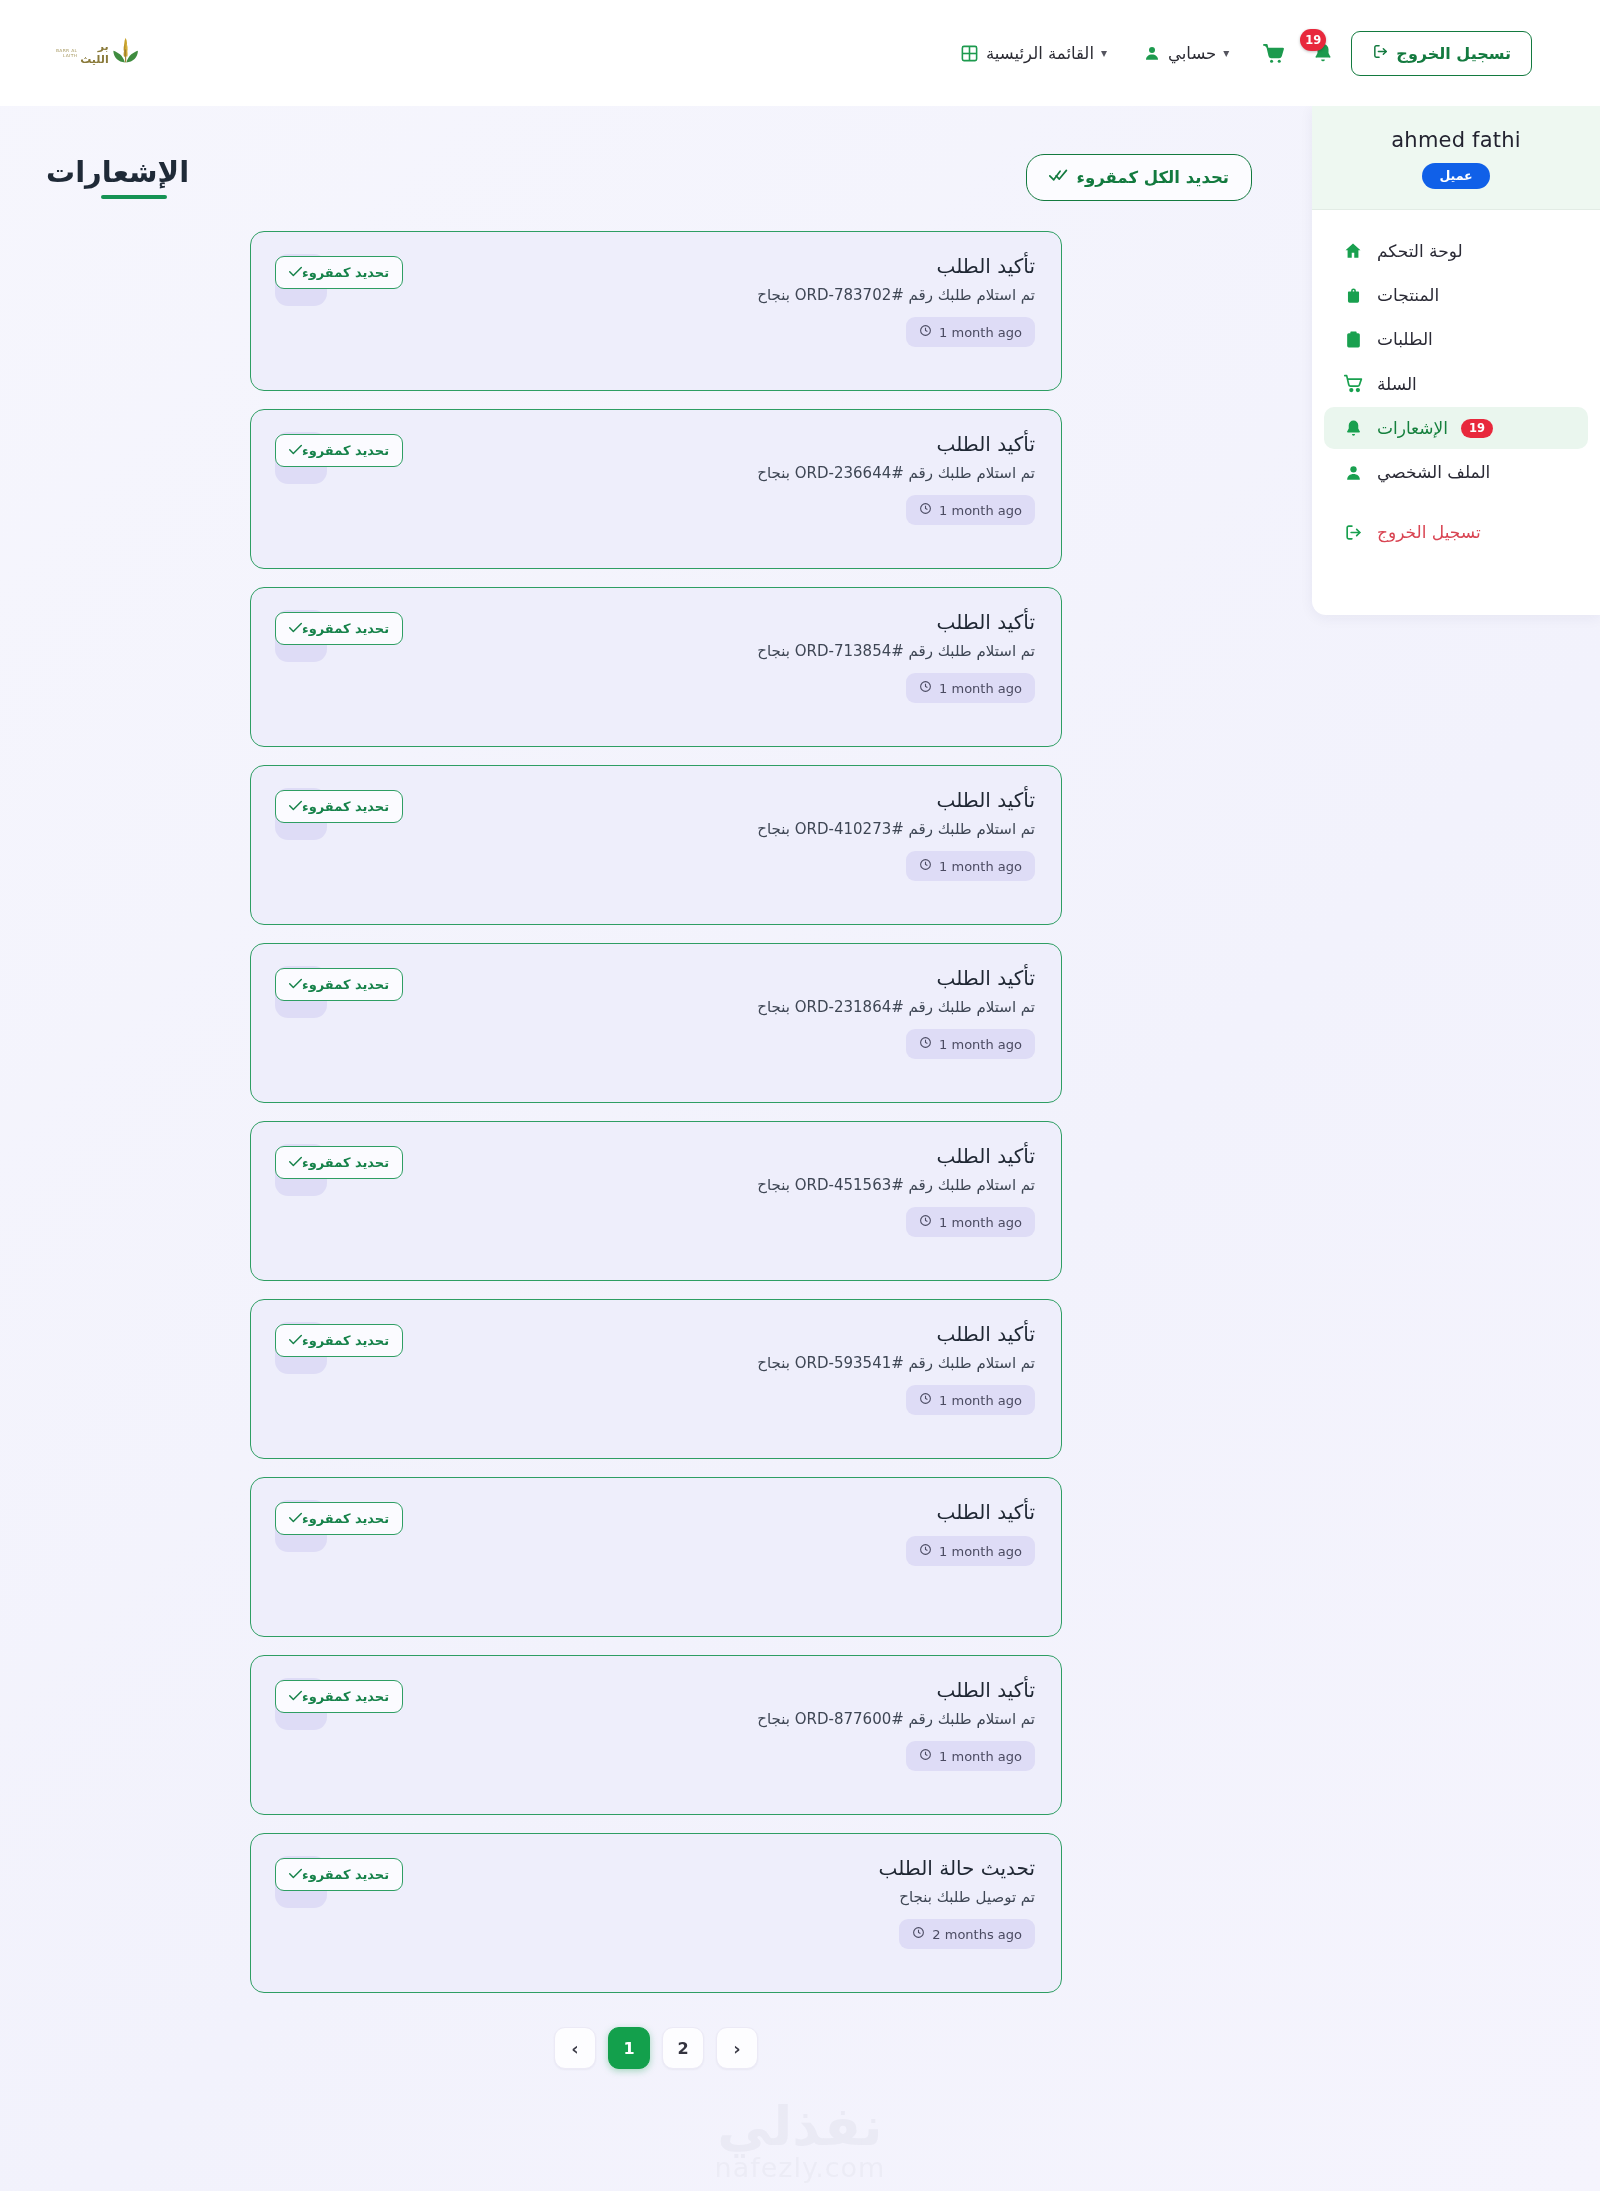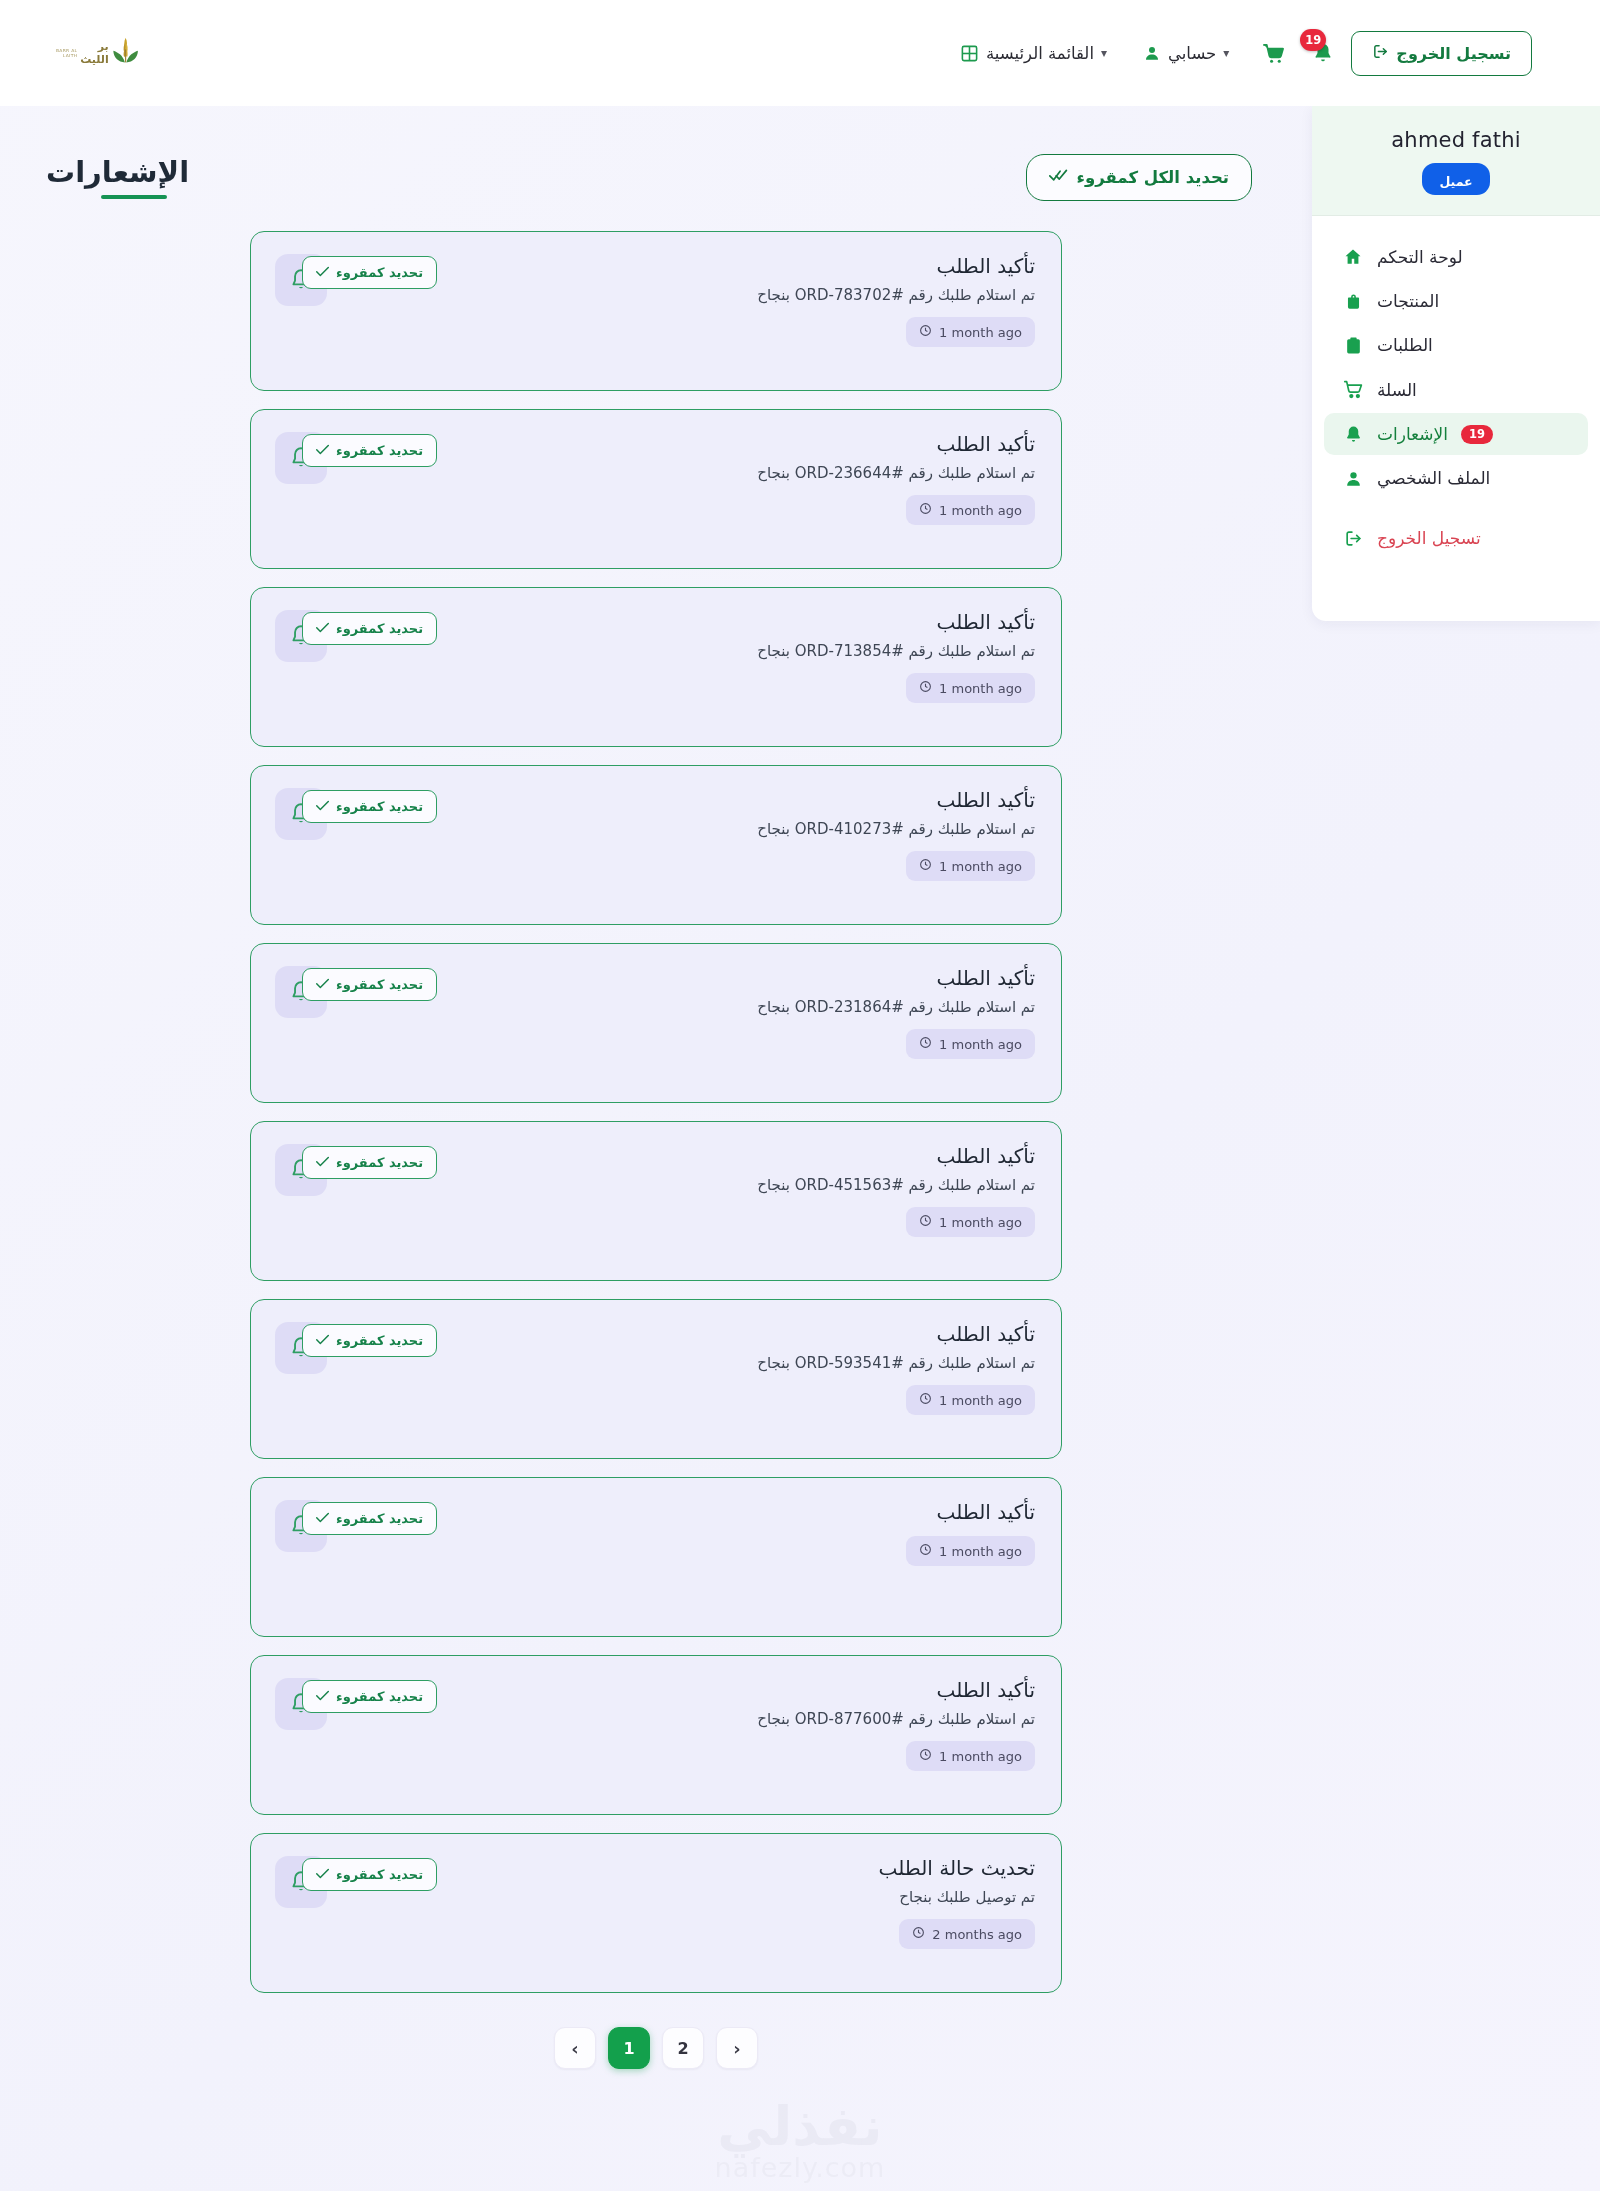--- a/index.html
+++ b/index.html
@@ -140,21 +140,21 @@
     letter-spacing: .2px;
   }
   .side-role {
     display: inline-block;
     margin-top: 11px;
     background: #1060e8;
     color: #fff;
     font-size: 12.5px;
     font-weight: bold;
     border-radius: 13px;
-    padding: 11px 17px 6px;
+    padding: 5px 17px 6px;
   }
   .side-menu { padding: 18px 0 60px; }
   .side-item {
     display: flex;
     flex-direction: row-reverse;
     align-items: center;
     gap: 13px;
     padding: 11px 24px 11px 18px;
     margin: 2px 12px;
     border-radius: 10px;
@@ -278,31 +278,29 @@
     direction: ltr;
     justify-content: space-between;
   }
   .ncard-time .tlabel { direction: ltr; }
   .mark-btn {
     position: absolute;
     top: 24px; left: 24px;
     display: flex;
     flex-direction: row-reverse;
     align-items: center;
-    gap: 7px;
     border: 1.4px solid #2e9e63;
     border-radius: 9px;
     background: #fbfbff;
     color: #16824a;
     font-size: 13px;
     font-weight: bold;
     padding: 8px 13px;
     cursor: pointer;
     white-space: nowrap;
-    margin-left: 27px;
   }
 
   
   .pager {
     margin: 34px auto 0;
     width: 812px;
     display: flex;
     flex-direction: row-reverse;
     align-items: center;
     justify-content: center;

